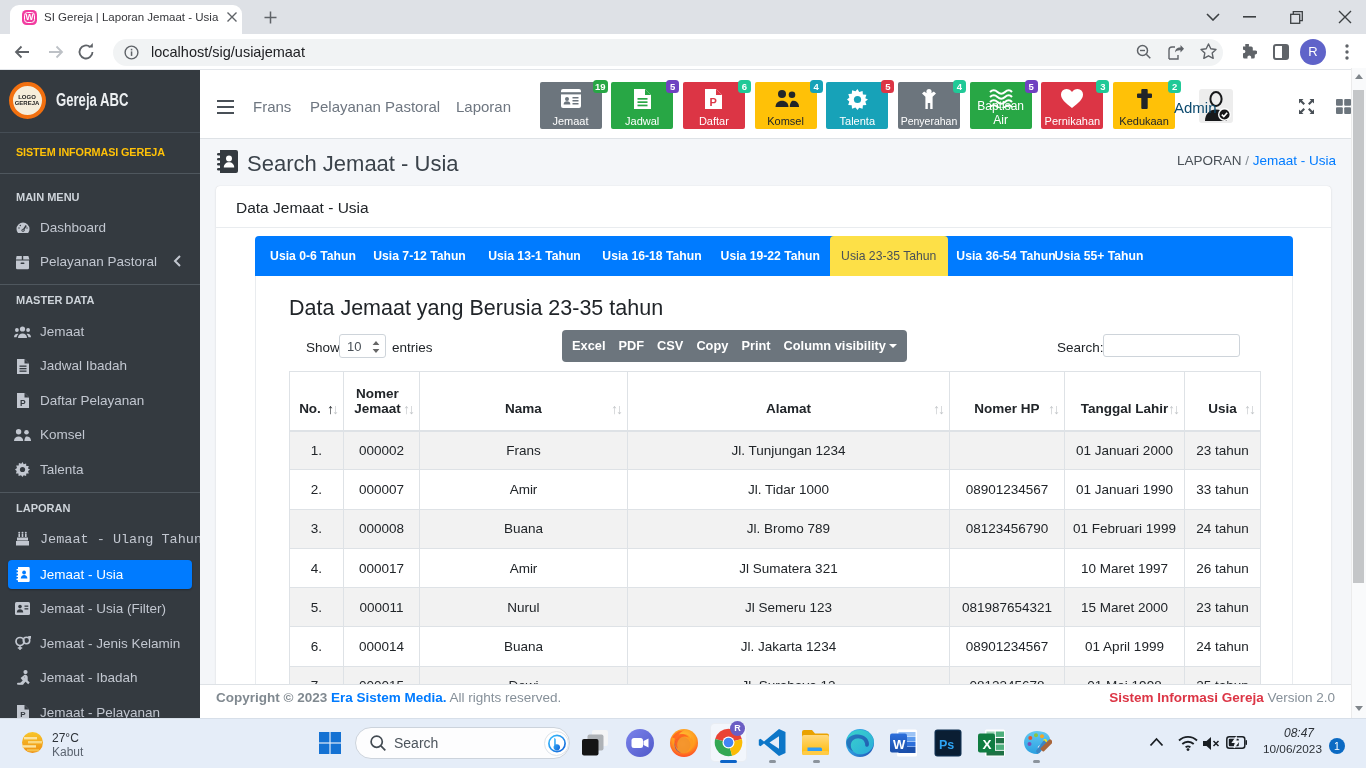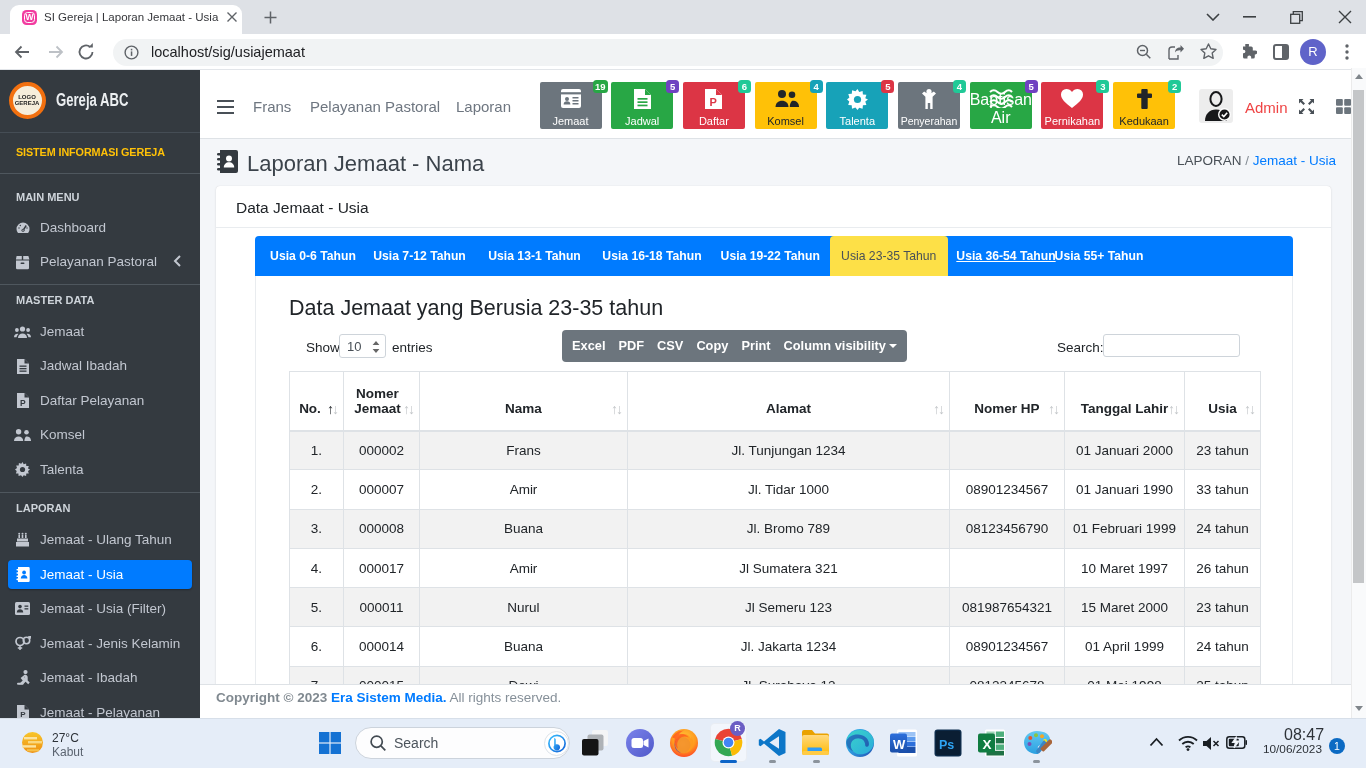--- a/index.html
+++ b/index.html
@@ -211,21 +211,21 @@
   </div>
 <div class="a sitem" style="top:454.5px;">
     <span class="si"><svg width="15" height="15" viewBox="0 0 15 15">
         <path d="M7.5 0 l1.2 2.2 2.4-.8 .2 2.5 2.5.2 -.8 2.4 L15 7.5 l-2 1.5 .8 2.4 -2.5.2 -.2 2.5 -2.4-.8 L7.5 15 6 13.3 3.6 14.1 3.4 11.6 .9 11.4 1.7 9 0 7.5 2 6 1.2 3.6 3.7 3.4 3.9.9 6.3 1.7z" fill="#c2c7d0"></path>
         <circle cx="7.5" cy="7.5" r="2.6" fill="#343a40"></circle>
       </svg></span>
     <span class="st">Talenta</span>
   </div>
 <div class="a sdiv" style="top:492px;"></div>
 <div class="a navhead" style="top:502px;">LAPORAN</div>
-<div class="a sitem" style="top:524.5px;">
+<div class="a sitem" style="top:524.5px;font-family:Liberation Mono, monospace;">
     <span class="si"><svg width="15" height="15" viewBox="0 0 15 15">
         <rect x="1" y="10" width="13" height="4.5" fill="#c2c7d0"></rect>
         <rect x="2" y="6.5" width="11" height="3" fill="#c2c7d0"></rect>
         <rect x="3.4" y="3" width="1.6" height="3" fill="#c2c7d0"></rect>
         <rect x="6.7" y="3" width="1.6" height="3" fill="#c2c7d0"></rect>
         <rect x="10" y="3" width="1.6" height="3" fill="#c2c7d0"></rect>
         <circle cx="4.2" cy="1.7" r="1" fill="#c2c7d0"></circle>
         <circle cx="7.5" cy="1.7" r="1" fill="#c2c7d0"></circle>
         <circle cx="10.8" cy="1.7" r="1" fill="#c2c7d0"></circle>
       </svg></span>
@@ -321,70 +321,70 @@
     </svg><span class="lbl">Talenta</span></div>
 <div class="a appbtn" style="left:898px;background:#6c757d;"><span class="bdg" style="background:#20c997;">4</span><svg class="mi" width="16" height="20" viewBox="0 0 16 20">
       <circle cx="8" cy="2.6" r="2.6" fill="#fff"></circle>
       <path d="M1 4.5 l2.2-2 C4.3 3.6 6 4.4 8 4.4 s3.7-.8 4.8-1.9 l2.2 2 -3.4 3.3 V20 h-2.4 v-6 H6.8 v6 H4.4 V7.8z" fill="#fff"></path>
     </svg><span class="lbl" style="font-size:10.5px;">Penyerahan</span></div>
 <div class="a appbtn" style="left:969.7px;background:#28a745;"><span class="bdg" style="background:#6f42c1;">5</span><svg class="mi" width="24" height="19" viewBox="0 0 24 19">
       <path d="M1 3 c2.5-2.3 5-2.3 7.5 0 s5 2.3 7.5 0 s5-2.3 7 0" stroke="#fff" stroke-width="2.1" fill="none"></path>
       <path d="M1 8 c2.5-2.3 5-2.3 7.5 0 s5 2.3 7.5 0 s5-2.3 7 0" stroke="#fff" stroke-width="2.1" fill="none"></path>
       <path d="M1 13 c2.5-2.3 5-2.3 7.5 0 s5 2.3 7.5 0 s5-2.3 7 0" stroke="#fff" stroke-width="2.1" fill="none"></path>
       <path d="M1 18 c2.5-2.3 5-2.3 7.5 0 s5 2.3 7.5 0 s5-2.3 7 0" stroke="#fff" stroke-width="2.1" fill="none"></path>
-    </svg><span class="lbl" style="font-size:16px;">Baptisan Air</span></div>
+    </svg><span class="lbl" style="font-size:12px;">Baptisan Air</span></div>
 <div class="a appbtn" style="left:1041.4px;background:#dc3545;"><span class="bdg" style="background:#20c997;">3</span><svg class="mi" width="22" height="19" viewBox="0 0 22 19">
       <path d="M11 19 C4 13.5 0 10 0 5.5 A5.4 5.4 0 0 1 5.5 0 C7.7 0 9.8 1.2 11 3 C12.2 1.2 14.3 0 16.5 0 A5.4 5.4 0 0 1 22 5.5 C22 10 18 13.5 11 19z" fill="#fff"></path>
     </svg><span class="lbl">Pernikahan</span></div>
 <div class="a appbtn" style="left:1113.1px;background:#ffc107;color:#212529;"><span class="bdg" style="background:#20c997;">2</span><svg class="mi" width="15" height="20" viewBox="0 0 15 20">
       <path d="M5.3 0 h4.4 a1 1 0 0 1 1 1 v3.6 h3.3 a1 1 0 0 1 1 1 v2.4 a1 1 0 0 1 -1 1 h-3.3 V19 a1 1 0 0 1 -1 1 H5.3 a1 1 0 0 1 -1 -1 V9 H1 a1 1 0 0 1 -1 -1 V5.6 a1 1 0 0 1 1 -1 h3.3 V1 a1 1 0 0 1 1 -1z" fill="#212529"></path>
     </svg><span class="lbl">Kedukaan</span></div>
 
 <div class="a" style="left:1199px;top:89px;width:34px;height:34px;background:#ededed;border-radius:3px;"></div>
 <svg class="a" style="left:1203px;top:91px;" width="28" height="30" viewBox="0 0 28 30">
     <ellipse cx="13" cy="8" rx="5.6" ry="7" fill="none" stroke="#17181a" stroke-width="2"></ellipse>
     <path d="M2 30 c0-7 4.5-11.5 11-11.5 4 0 7.4 1.7 9.4 4.5 L24 30z" fill="#17181a"></path>
     <circle cx="21.5" cy="23.5" r="5.8" fill="#17181a" stroke="#fff" stroke-width="1.4"></circle>
     <path d="M18.8 23.6 l2 2 3.4-3.8" stroke="#fff" stroke-width="1.6" fill="none"></path>
   </svg>
-<div class="a" style="left:1245px;top:99px;font-size:15px;color:#ef4444;">Admin</div>
+<div class="a" style="left:1174px;top:99px;font-size:15px;color:#0c4a6e;">Admin</div>
 <svg class="a" style="left:1299px;top:99px;" width="15" height="15" viewBox="0 0 15 15">
     <path d="M0 0 h4.5 L3 1.5 l3 3 -1.5 1.5 -3-3 L0 4.5z M15 0 v4.5 L13.5 3 l-3 3 L9 4.5 l3-3 L10.5 0z M15 15 h-4.5 l1.5-1.5 -3-3 L10.5 9 l3 3 1.5-1.5z M0 15 v-4.5 L1.5 12 l3-3 L6 10.5 l-3 3 L4.5 15z" fill="#495057"></path>
   </svg>
 <svg class="a" style="left:1336px;top:99px;" width="15" height="15" viewBox="0 0 15 15">
     <rect x="0" y="0" width="6.8" height="6.8" rx="1" fill="#6c757d"></rect>
     <rect x="8.2" y="0" width="6.8" height="6.8" rx="1" fill="#6c757d"></rect>
     <rect x="0" y="8.2" width="6.8" height="6.8" rx="1" fill="#6c757d"></rect>
     <rect x="8.2" y="8.2" width="6.8" height="6.8" rx="1" fill="#6c757d"></rect>
   </svg>
 
 <div class="a" id="content"></div>
 <svg class="a" style="left:217px;top:150px;" width="21" height="23" viewBox="0 0 21 23">
     <path d="M3 0 h16 a2 2 0 0 1 2 2 v19 a2 2 0 0 1 -2 2 H3z" fill="#343a40"></path>
     <rect x="0" y="3" width="4" height="2.6" rx="1.3" fill="#343a40"></rect>
     <rect x="0" y="8" width="4" height="2.6" rx="1.3" fill="#343a40"></rect>
     <rect x="0" y="13" width="4" height="2.6" rx="1.3" fill="#343a40"></rect>
     <rect x="0" y="18" width="4" height="2.6" rx="1.3" fill="#343a40"></rect>
     <circle cx="12" cy="8.5" r="3" fill="#fff"></circle>
     <path d="M6.8 17.5 c0-3.2 2.3-5.2 5.2-5.2 s5.2 2 5.2 5.2z" fill="#fff"></path>
   </svg>
-<div class="a" style="left:247px;top:151px;font-size:22px;color:#3b434b;">Laporan Jemaat - Nama</div>
+<div class="a" style="left:247px;top:151px;font-size:22px;color:#3b434b;">Search Jemaat - Usia</div>
 <div class="a" style="right:30px;top:153px;font-size:13.5px;"><span style="color:#495057;">LAPORAN</span><span style="color:#868e96;"> / </span><span style="color:#007bff;">Jemaat - Usia</span></div>
 <div class="a" id="card"></div>
 <div class="a" style="left:216px;top:227px;width:1115px;border-top:1px solid #e9ecef;"></div>
 <div class="a" style="left:236px;top:199px;font-size:15.5px;color:#212529;">Data Jemaat - Usia</div>
 <div class="a" id="tabcontent"></div>
 <div class="a" id="tabbar"></div>
 <div class="a tab" style="left:263px;width:100px;">Usia 0-6 Tahun</div>
 <div class="a tab" style="left:363px;width:113px;">Usia 7-12 Tahun</div>
 <div class="a tab" style="left:476px;width:117px;">Usia 13-1 Tahun</div>
 <div class="a tab" style="left:593px;width:118px;">Usia 16-18 Tahun</div>
 <div class="a tab" style="left:711px;width:118.5px;">Usia 19-22 Tahun</div>
 <div class="a tab tabactive" style="left:829.5px;width:118.5px;font-weight:normal;">Usia 23-35 Tahun</div>
-<div class="a tab" style="left:948px;width:116px;text-decoration:underline;">Usia 36-54 Tahun</div>
+<div class="a tab" style="left:948px;width:116px;">Usia 36-54 Tahun</div>
 <div class="a tab" style="left:1042px;width:114px;">Usia 55+ Tahun</div>
 
 <div class="a" style="left:289px;top:296px;font-size:21.5px;color:#212529;">Data Jemaat yang Berusia 23-35 tahun</div>
 <div class="a ctl" style="left:306px;top:340px;font-size:13.5px;">Show</div>
 <div class="a" style="left:339px;top:334px;width:47px;height:24px;border:1px solid #ced4da;border-radius:3px;font-size:13px;color:#495057;padding-left:36px;">
     <span style="position:absolute;left:7px;top:4px;">10</span>
     <svg style="position:absolute;right:5px;top:6px;" width="8" height="12" viewBox="0 0 8 12">
       <path d="M4 0 L7.4 4 H0.6z M4 12 L0.6 8 H7.4z" fill="#666"></path>
     </svg>
   </div>
@@ -474,21 +474,21 @@
         <td>000015</td>
         <td>Dewi</td>
         <td>Jl. Surabaya 12</td>
         <td>0812345678</td>
         <td>01 Mei 1998</td>
         <td>25 tahun</td>
       </tr>
 </tbody>
 </table>
 
-<div class="a" id="footer"><span style="font-weight:bold;color:#808990;">Copyright © 2023 <span style="color:#007bff;">Era Sistem Media.</span></span> All rights reserved.</div>
+<div class="a" id="footer"><span style="font-weight:bold;color:#808990;">Copyright © 2023 <span style="color:#007bff;">Era Sistem Media.</span></span> All rights reserved.<span style="float:right;"><span style="color:#dc3545;font-weight:bold;">Sistem Informasi Gereja</span> Version 2.0</span></div>
 
 <div class="a" id="vscroll"></div>
 <svg class="a" style="left:1355px;top:74px;" width="8" height="5" viewBox="0 0 8 5">
     <path d="M4 0 L8 5 H0z" fill="#80868b"></path>
   </svg>
 <div class="a" id="vthumb"></div>
 <svg class="a" style="left:1355px;top:706px;" width="8" height="5" viewBox="0 0 8 5">
     <path d="M4 5 L0 0 H8z" fill="#80868b"></path>
   </svg>
 
@@ -673,15 +673,15 @@
 <svg class="a" style="left:1203px;top:736px;" width="18" height="15" viewBox="0 0 18 15">
     <path d="M0 5 h3.5 L8 1 V14 L3.5 10 H0z" fill="#1a1f24"></path>
     <path d="M10.5 5 l5 5 M15.5 5 l-5 5" stroke="#1a1f24" stroke-width="1.5"></path>
   </svg>
 <svg class="a" style="left:1226px;top:736px;" width="21" height="13" viewBox="0 0 21 13">
     <rect x="0.8" y="0.8" width="18" height="11.4" rx="2.5" fill="none" stroke="#1a1f24" stroke-width="1.5"></rect>
     <rect x="19.5" y="4" width="1.5" height="5" rx="0.7" fill="#1a1f24"></rect>
     <rect x="2.8" y="2.8" width="10" height="7.4" rx="1" fill="#1a1f24"></rect>
     <path d="M10.5 0.5 L6.5 6.5 h3 l-1.5 5.5 5-7 h-3.2z" fill="#fff" stroke="#e9eef6" stroke-width="1.2"></path>
   </svg>
-<div class="a tt" style="left:1284px;top:726px;width:38px;text-align:center;font-size:16px;">08:47</div>
+<div class="a tt" style="left:1284px;top:726px;width:38px;text-align:left;font-size:12px;font-style:italic;">08:47</div>
 <div class="a tt" style="left:1258px;top:742px;width:64px;text-align:right;font-size:11.8px;">10/06/2023</div>
 <div class="a" style="left:1329px;top:738px;width:16px;height:16px;border-radius:50%;background:#0b6ac3;color:#fff;font-size:10.5px;text-align:center;line-height:16px;">1</div>
 
 </body></html>

